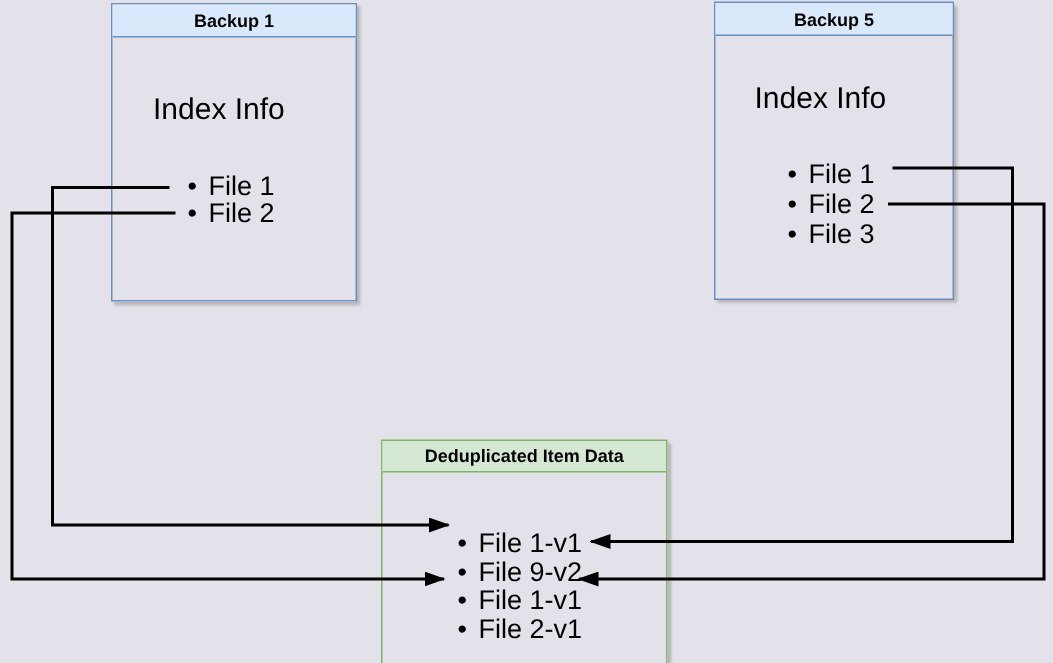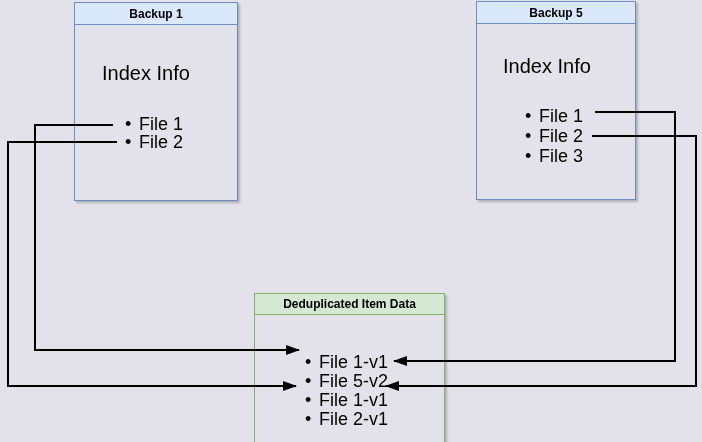--- a/index.html
+++ b/index.html
@@ -106,21 +106,21 @@
       <li>File 3</li>
     </ul>
   </div>
 
   <div class="box green" style="left:254px; top:281px; width:191px; height:158px;">
     <div class="box-header">
       <span>Deduplicated Item Data</span>
     </div>
     <ul class="items lh19" style="left:50px; top:59px;">
       <li>File 1-v1</li>
-      <li>File 5-v2</li>
+      <li>File 9-v2</li>
       <li>File 1-v1</li>
       <li>File 2-v1</li>
     </ul>
   </div>
 
   <svg id="connectors" viewBox="0 0 702 442" xmlns="http://www.w3.org/2000/svg">
     <defs>
       <marker id="arrow" viewBox="0 0 14 10" refX="13" refY="5" markerWidth="14" markerHeight="10" markerUnits="userSpaceOnUse" orient="auto">
         <path d="M0,0 L14,5 L0,10 z" fill="#000"></path>
       </marker>

